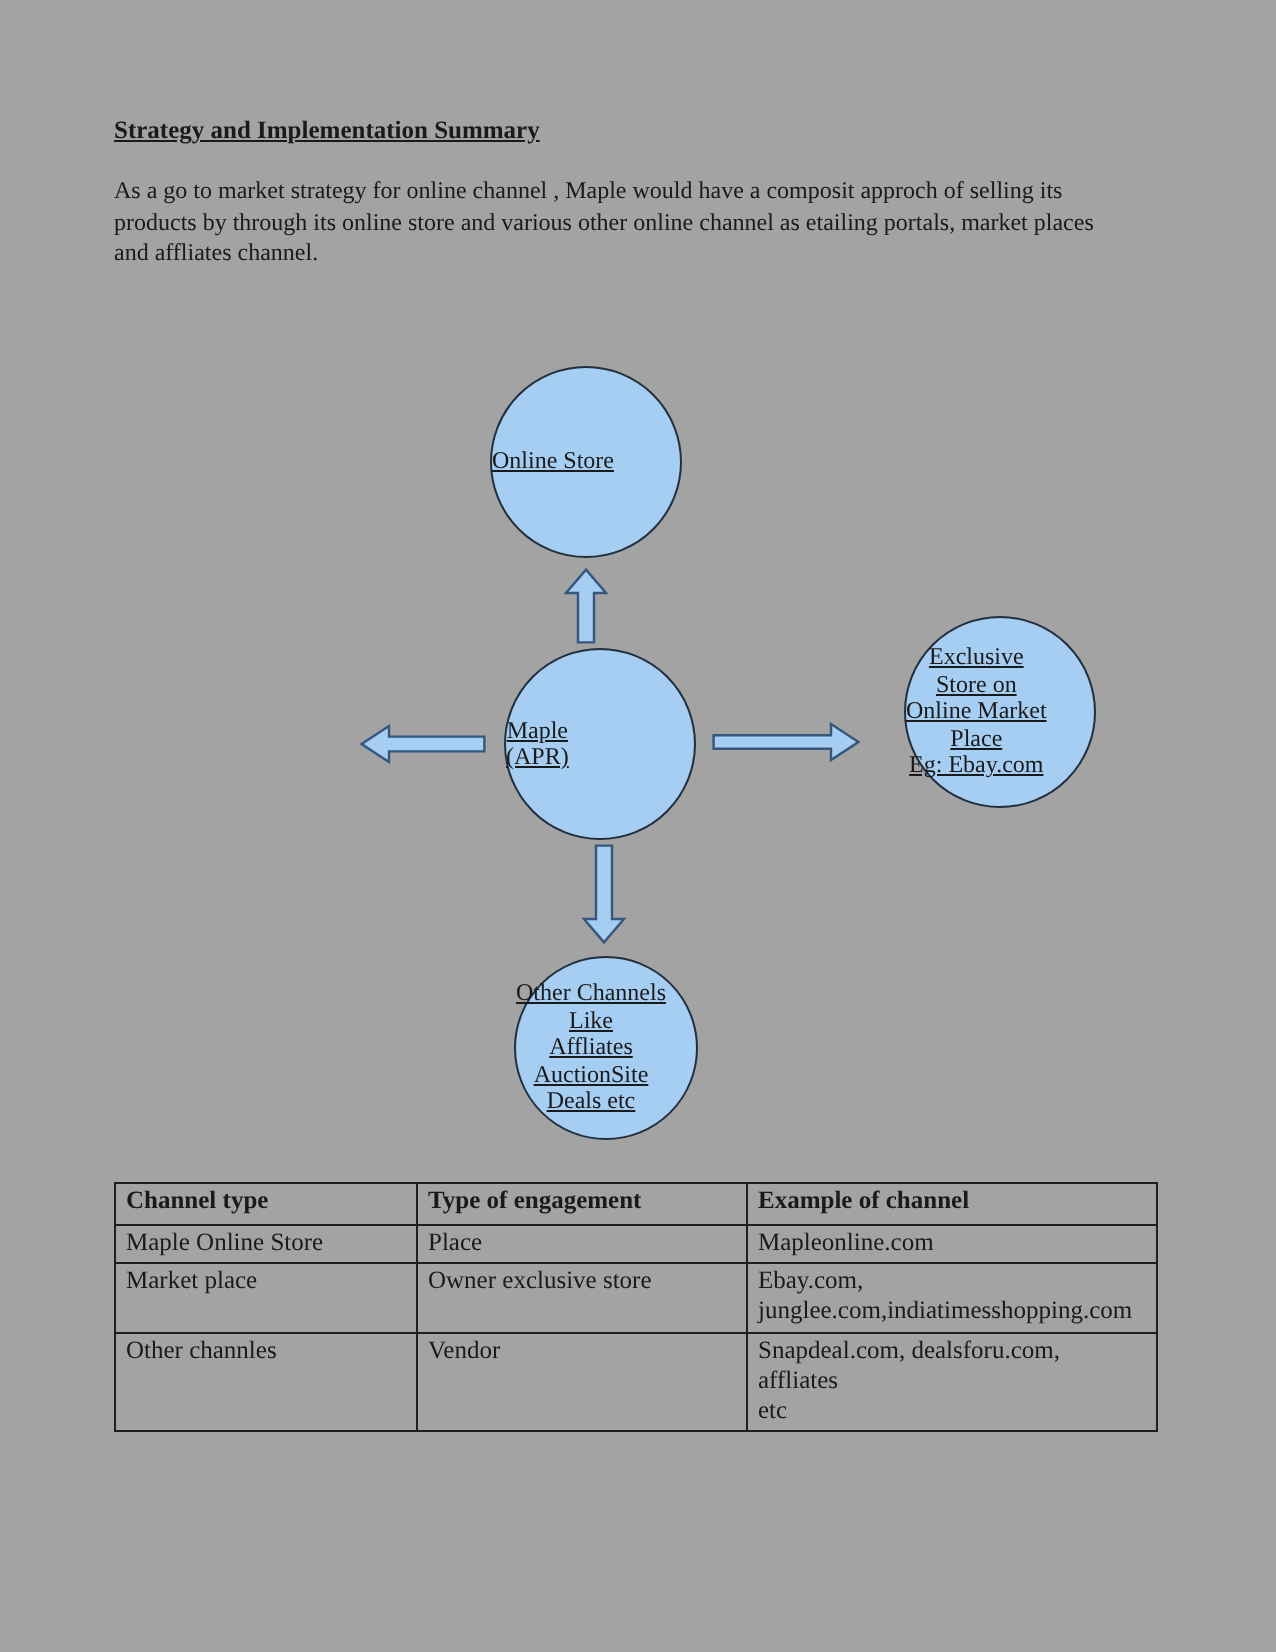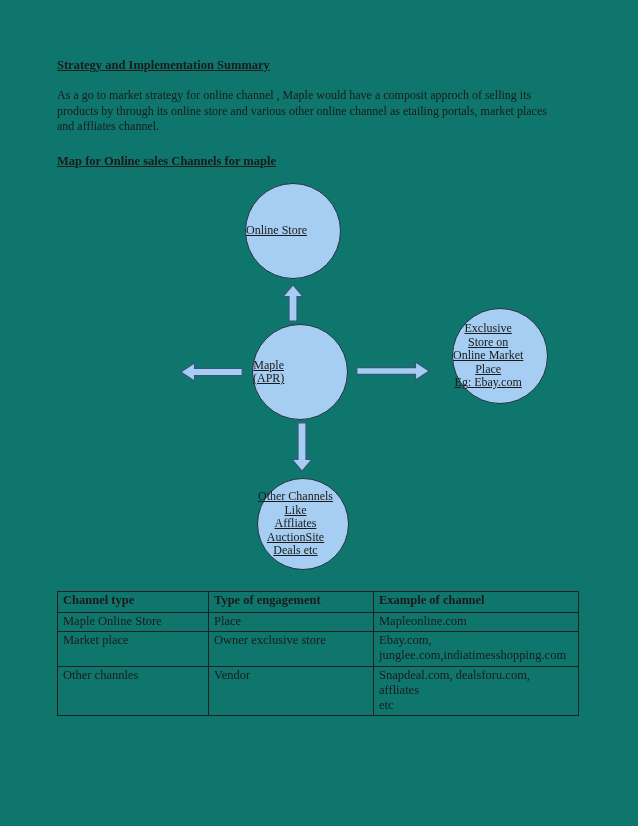--- a/index.html
+++ b/index.html
@@ -4,21 +4,21 @@
 <style>
   * { margin: 0; padding: 0; box-sizing: border-box; }
   html, body { background: #ffffff; }
   body {
     width: 638px; height: 826px;
     font-family: "Liberation Serif", "DejaVu Serif", serif;
     color: var(--text, #1a1a1a);
     position: relative;
     overflow: hidden;
   }
-  .page { position: absolute; inset: 0; background: #0f766e; }
+  .page { position: absolute; inset: 0; background: #a3a3a3; }
 
   .doc-title {
     position: absolute; left: 57px; top: 58px;
     font-size: 12.5px; font-weight: bold; text-decoration: underline;
     white-space: nowrap;
   }
   .intro {
     position: absolute; left: 57px; top: 88px;
     font-size: 12px; line-height: 15.5px;
     white-space: pre-line;
@@ -87,21 +87,20 @@
 <body>
 
 <div class="page">
 
   <div class="doc-title">Strategy and Implementation Summary</div>
 
   <div class="intro">As a go to market strategy for online channel , Maple would have a composit approch of selling its
 products by through its online store and various other online channel as etailing portals, market places
 and affliates channel.</div>
 
-  <div class="diagram-heading">Map for Online sales Channels for maple</div>
 
   <div class="node node-top">
     <span>Online Store</span>
   </div>
   <div class="node node-center">
     <span>Maple
 (APR)</span>
   </div>
   <div class="node node-right">
     <span>Exclusive

